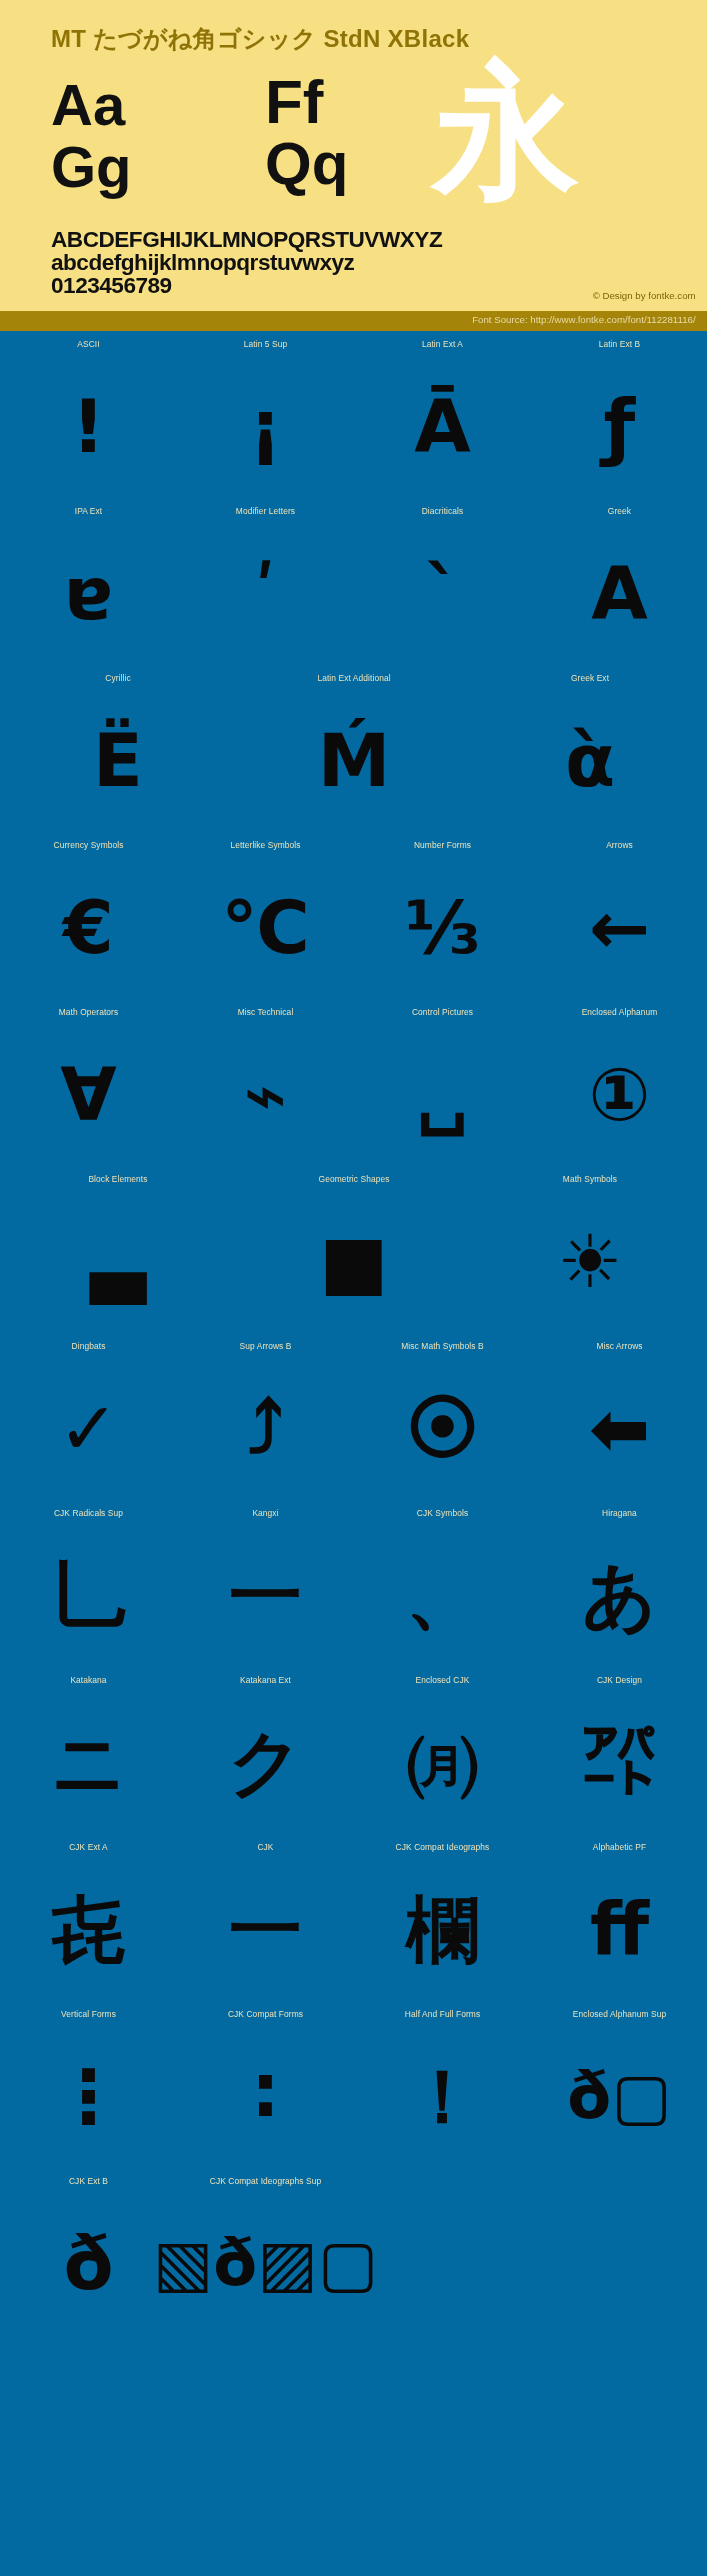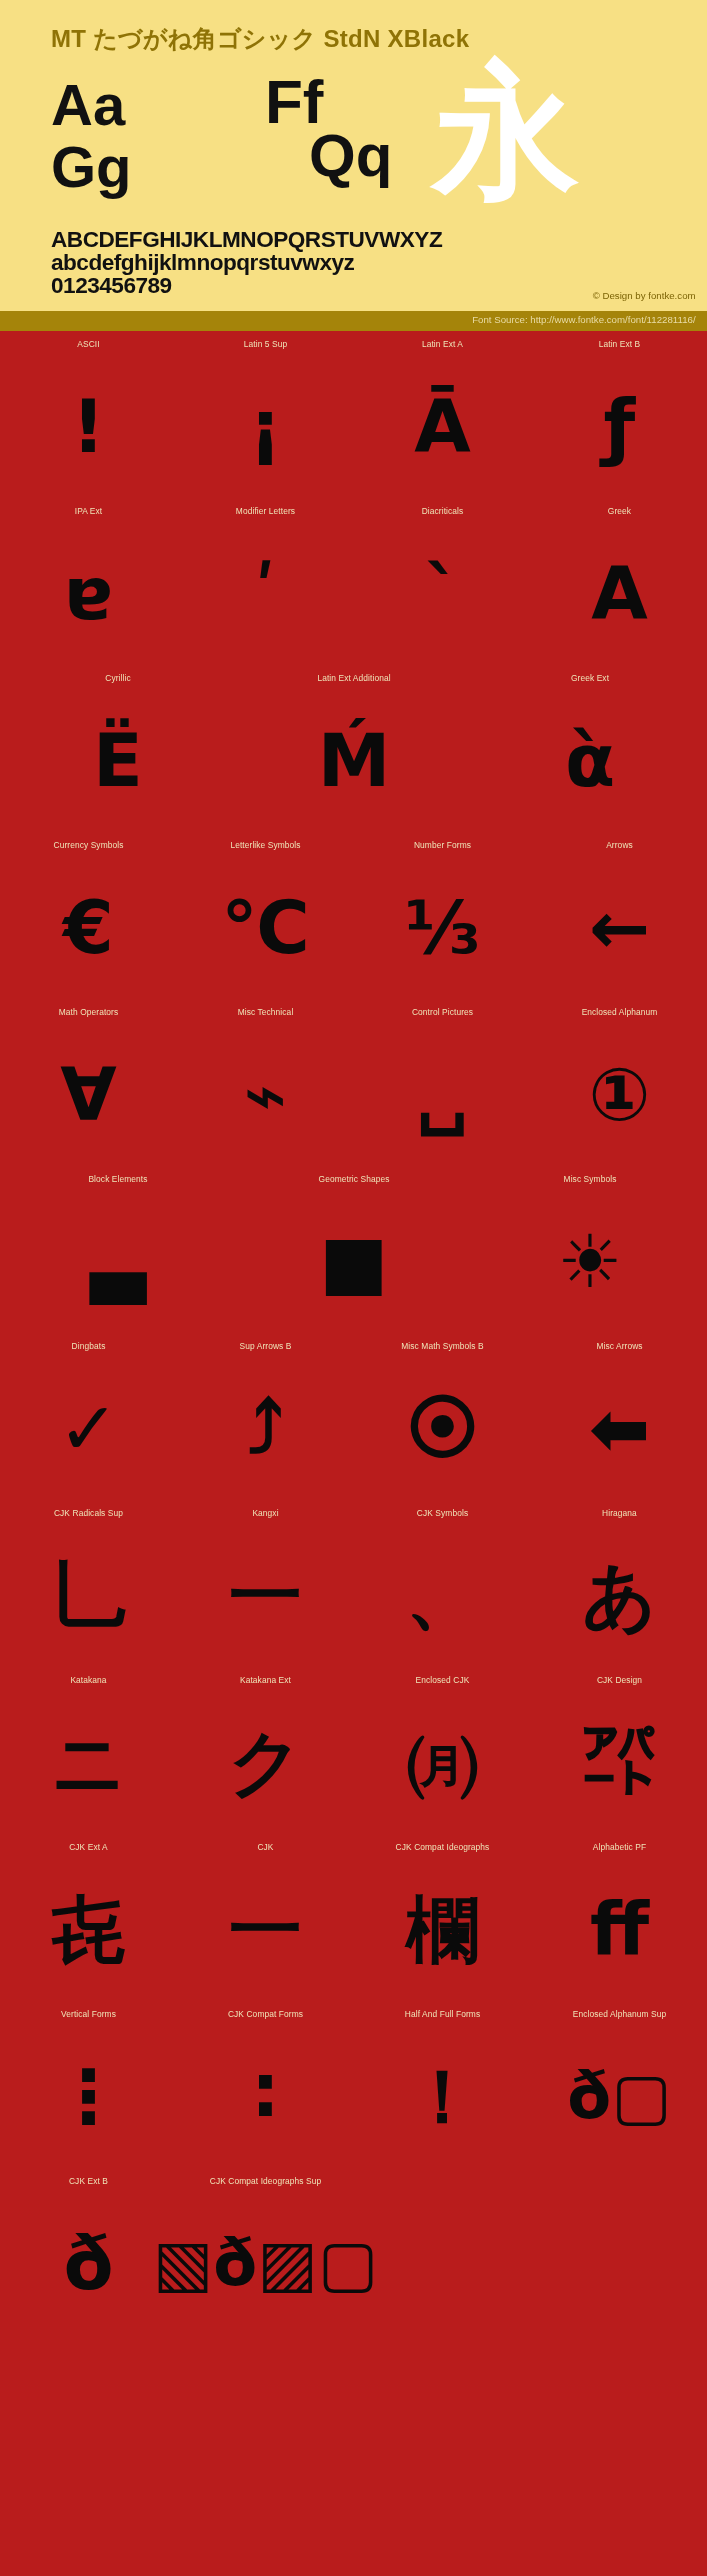--- a/index.html
+++ b/index.html
@@ -8,21 +8,21 @@
     width:708px;
     background:#A5840A;
     font-family:"Liberation Sans", sans-serif;
     -webkit-font-smoothing:antialiased;
   }
   #page{
     position:relative;
     width:708px;
     height:2576px;
     overflow:hidden;
-    background:#b91c1c;
+    background:#0369a1;
   }
 
   
   .top-section{
     position:relative;
     width:708px;
     height:311px;
     background:#F7E084;
     box-sizing:border-box;
     overflow:hidden;
@@ -46,21 +46,21 @@
   }
   .samp{
     position:absolute;
     font-weight:bold;
     color:#111;
     line-height:1;
   }
   .samp-aa{ left:51px;  top:7px;   font-size:58px; }
   .samp-ff{ left:265px; top:1.8px;   font-size:62px; }
   .samp-gg{ left:51px;  top:69px;  font-size:58px; }
-  .samp-qq{ left:265px; top:57px;  font-size:60px;margin-left:44px; }
+  .samp-qq{ left:265px; top:65px;  font-size:60px; }
   .samp-cjk{
     left:433px; top:-10.6px;
     font-size:146px;
     color:#FFFFFF;
     font-weight:bold;
     font-family:"DejaVu Sans", sans-serif;
   }
 
   
   .alpha-rows{
@@ -270,21 +270,21 @@
       <div class="block-row">
         <div class="block-cell">
           <div class="block-label">Block Elements</div>
           <div class="block-glyph">▃</div>
         </div>
         <div class="block-cell">
           <div class="block-label">Geometric Shapes</div>
           <div class="block-glyph">■</div>
         </div>
         <div class="block-cell">
-          <div class="block-label">Misc Symbols</div>
+          <div class="block-label">Math Symbols</div>
           <div class="block-glyph">☀</div>
         </div>
       </div>
       <div class="block-row">
         <div class="block-cell">
           <div class="block-label">Dingbats</div>
           <div class="block-glyph">✓</div>
         </div>
         <div class="block-cell">
           <div class="block-label">Sup Arrows B</div>

